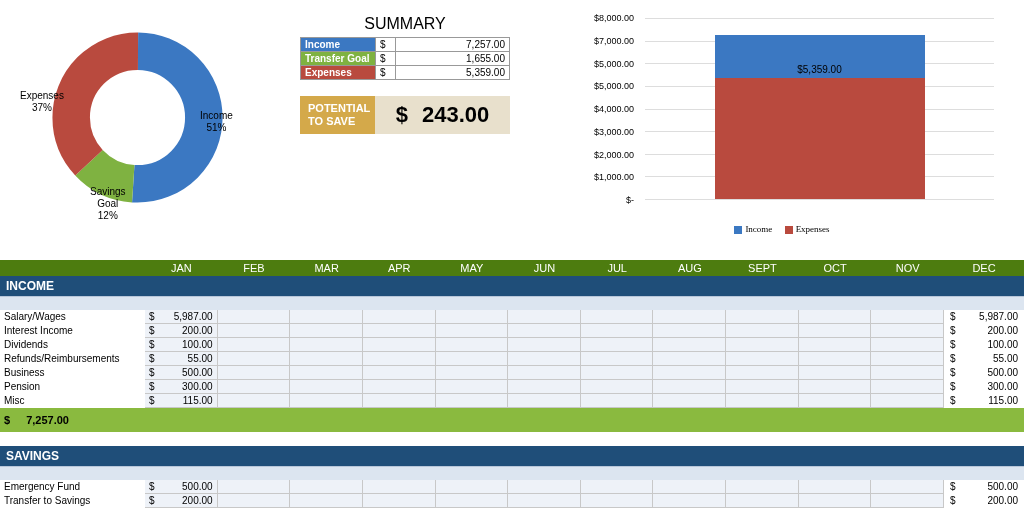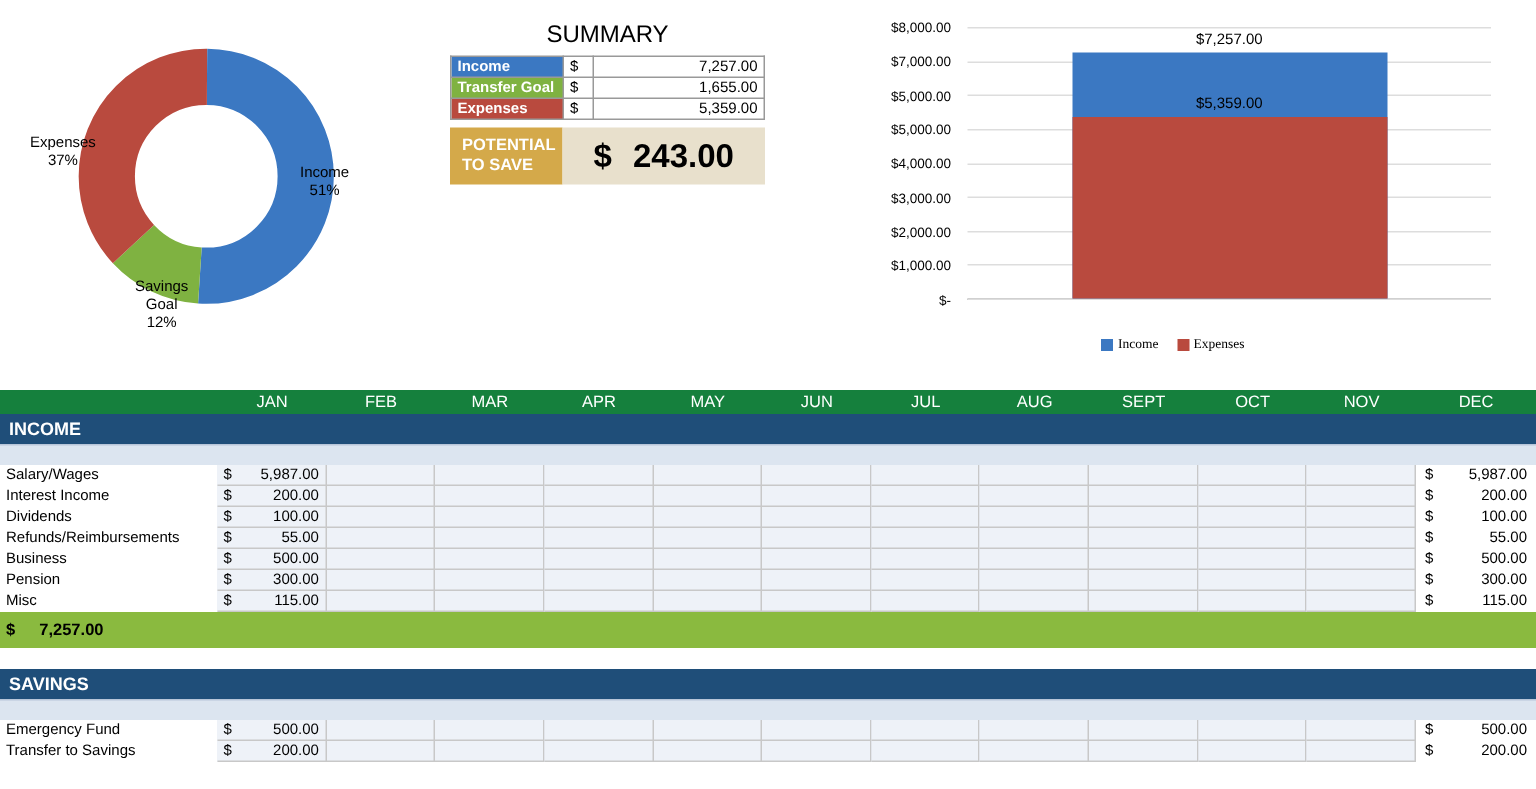--- a/index.html
+++ b/index.html
@@ -12,39 +12,39 @@
   .donut-label { position: absolute; font-size: 10px; text-align: center; line-height: 1.2; }
   
   .summary-area { width: 250px; padding-top: 5px; }
   .summary-title { text-align: center; font-size: 16px; margin-bottom: 4px; }
   .summary-table { width: 210px; border-collapse: collapse; margin: 0 auto; }
   .summary-table td { border: 1px solid #999; padding: 1px 4px; font-size: 10px; }
   .summary-table .label-cell { width: 75px; color: #fff; font-weight: bold; }
   .summary-table .cur-cell { width: 20px; text-align: left; }
   .summary-table .val-cell { text-align: right; }
   
-  .potential-row { width: 210px; margin: 5px auto 0; display: flex; }
+  .potential-row { width: 210px; margin: 16px auto 0; display: flex; }
   .potential-label { background: #d4a94a; color: #fff; font-weight: bold; font-size: 11px; padding: 6px 8px; width: 75px; line-height: 1.2; }
   .potential-value { background: #e8e0cc; flex: 1; display: flex; align-items: center; justify-content: center; font-size: 22px; font-weight: bold; }
   .potential-value .cur { margin-right: 14px; }
   
   .bar-area { flex: 1; position: relative; height: 230px; padding-left: 30px; }
   .y-axis { position: absolute; left: 55px; top: 8px; bottom: 40px; width: 55px; }
   .y-tick { position: absolute; right: 6px; font-size: 9px; transform: translateY(-50%); }
   .plot { position: absolute; left: 115px; right: 30px; top: 8px; bottom: 40px; border-bottom: 1px solid #888; }
   .grid-line { position: absolute; left: 0; right: 0; border-top: 1px solid #ddd; }
   .bar-group { position: absolute; left: 50%; transform: translateX(-50%); bottom: 0; width: 210px; }
   .bar-seg { width: 100%; position: absolute; left: 0; }
   .bar-top-label { position: absolute; width: 100%; text-align: center; font-size: 10px; transform: translateY(-14px); }
   .bar-inner-label { position: absolute; width: 100%; text-align: center; font-size: 10px; top: 2px; color: #000; }
   .legend { position: absolute; bottom: 6px; left: 0; right: 0; text-align: center; font-size: 9px; font-family: Liberation Serif, serif; }
   .legend-swatch { display: inline-block; width: 8px; height: 8px; margin: 0 3px 0 10px; vertical-align: middle; }
   
   .grid-section { width: 100%; }
-  .month-header { display: flex; background: #15803d; color: #fff; font-size: 11px; }
+  .month-header { display: flex; background: #4d7c0f; color: #fff; font-size: 11px; }
   .row-label-col { width: 145px; flex-shrink: 0; }
   .month-cell { flex: 1; text-align: center; padding: 2px 0; }
   .dec-col { width: 80px; flex-shrink: 0; text-align: center; padding: 2px 0; }
   
   .section-header { background: #1f4e79; color: #fff; font-weight: bold; font-size: 12px; padding: 3px 6px; }
   .section-spacer { height: 14px; background: #dce5f0; border-top: 1px solid #b8c6d9; }
   
   .data-row { display: flex; font-size: 10px; background: #dce5f0; justify-content: center; }
   .data-row .label { width: 145px; flex-shrink: 0; padding: 1px 4px; background: #fff; }
   .data-row .cell { flex: 1; border: 1px solid #c8c8c8; border-top: none; border-left: none; padding: 1px 4px; display: flex; background: #eef2f8; }
@@ -130,21 +130,20 @@
           <div class="grid-line" style="top: 12.5%;"></div>
           <div class="grid-line" style="top: 25%;"></div>
           <div class="grid-line" style="top: 37.5%;"></div>
           <div class="grid-line" style="top: 50%;"></div>
           <div class="grid-line" style="top: 62.5%;"></div>
           <div class="grid-line" style="top: 75%;"></div>
           <div class="grid-line" style="top: 87.5%;"></div>
           <div class="grid-line" style="top: 100%;"></div>
         </div>
       <div class="bar-group" style="height:90.7%;">
-        <div class="bar-top-label">$7,257.00</div>
         <div class="bar-seg" style="bottom:0; height:100%; background:#3b78c2;"></div>
         <div class="bar-seg" style="bottom:0; height:73.8%; background:#b94a3e;">
           <div class="bar-inner-label" style="top:-14px;">$5,359.00</div>
         </div>
       </div>
     </div>
     <div class="legend">
       <span class="legend-swatch" style="background:#3b78c2;"></span><span>Income</span>
       <span class="legend-swatch" style="background:#b94a3e;"></span><span>Expenses</span>
     </div>

